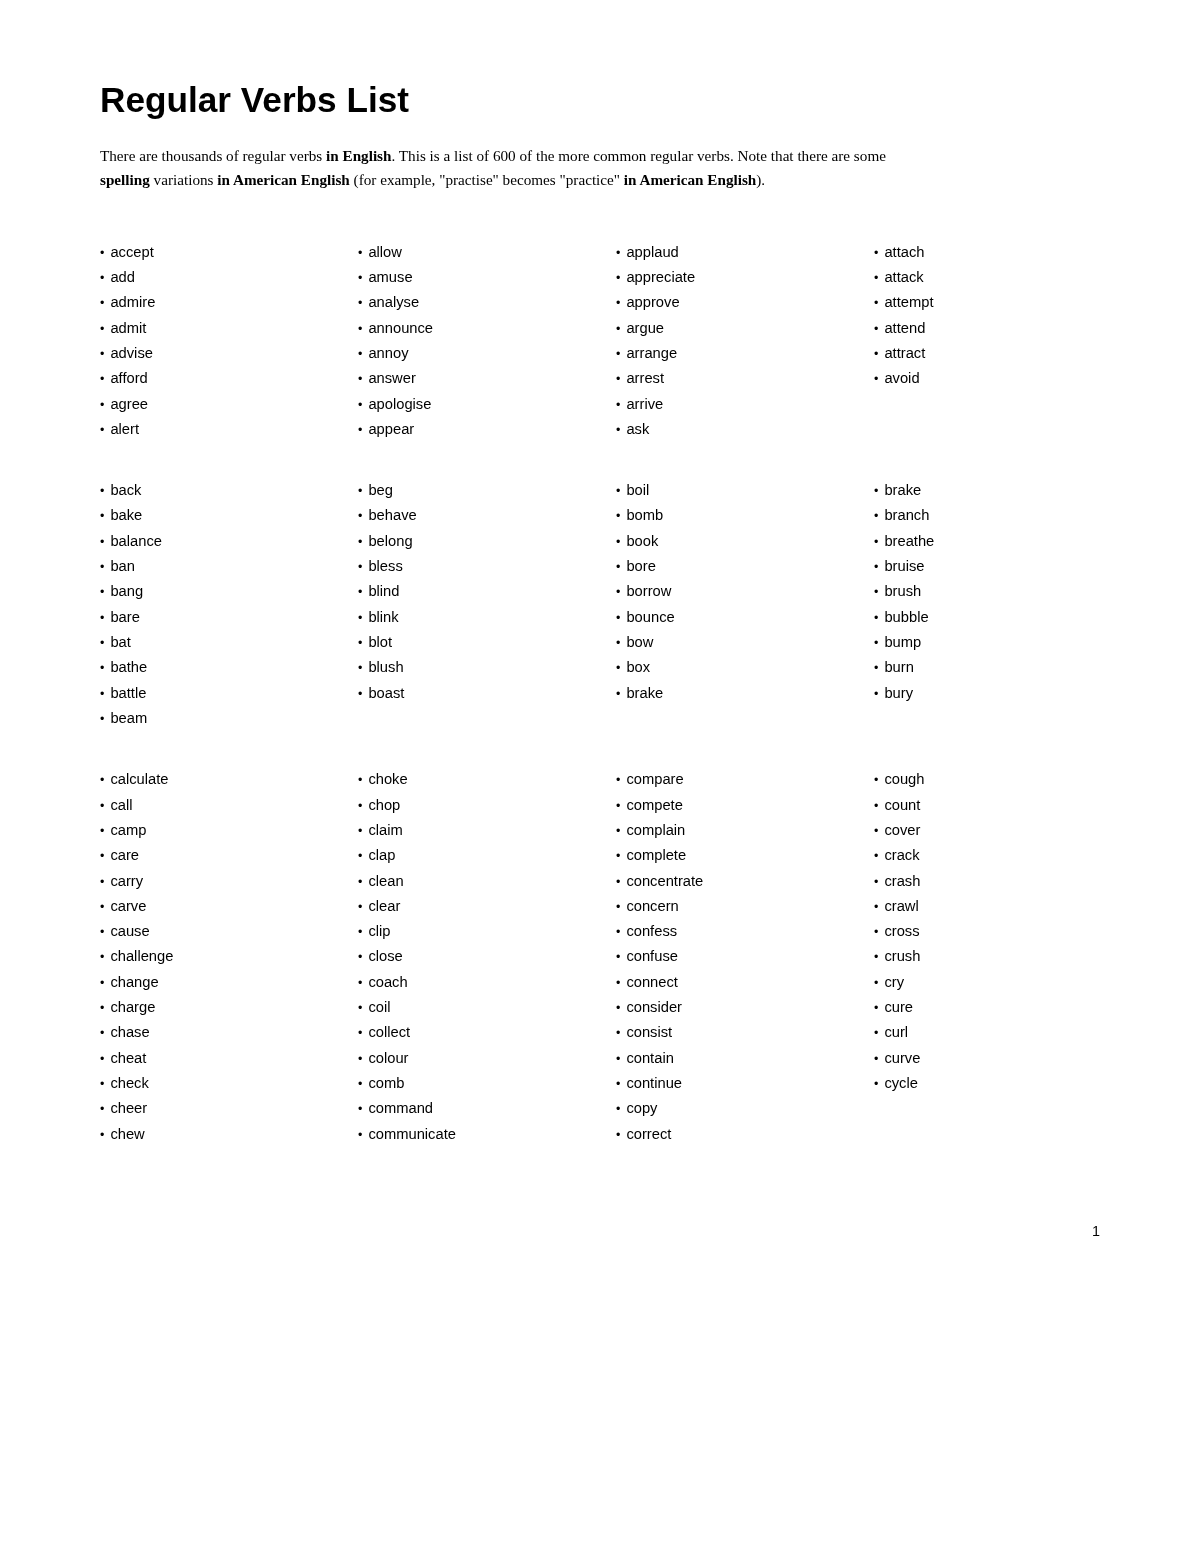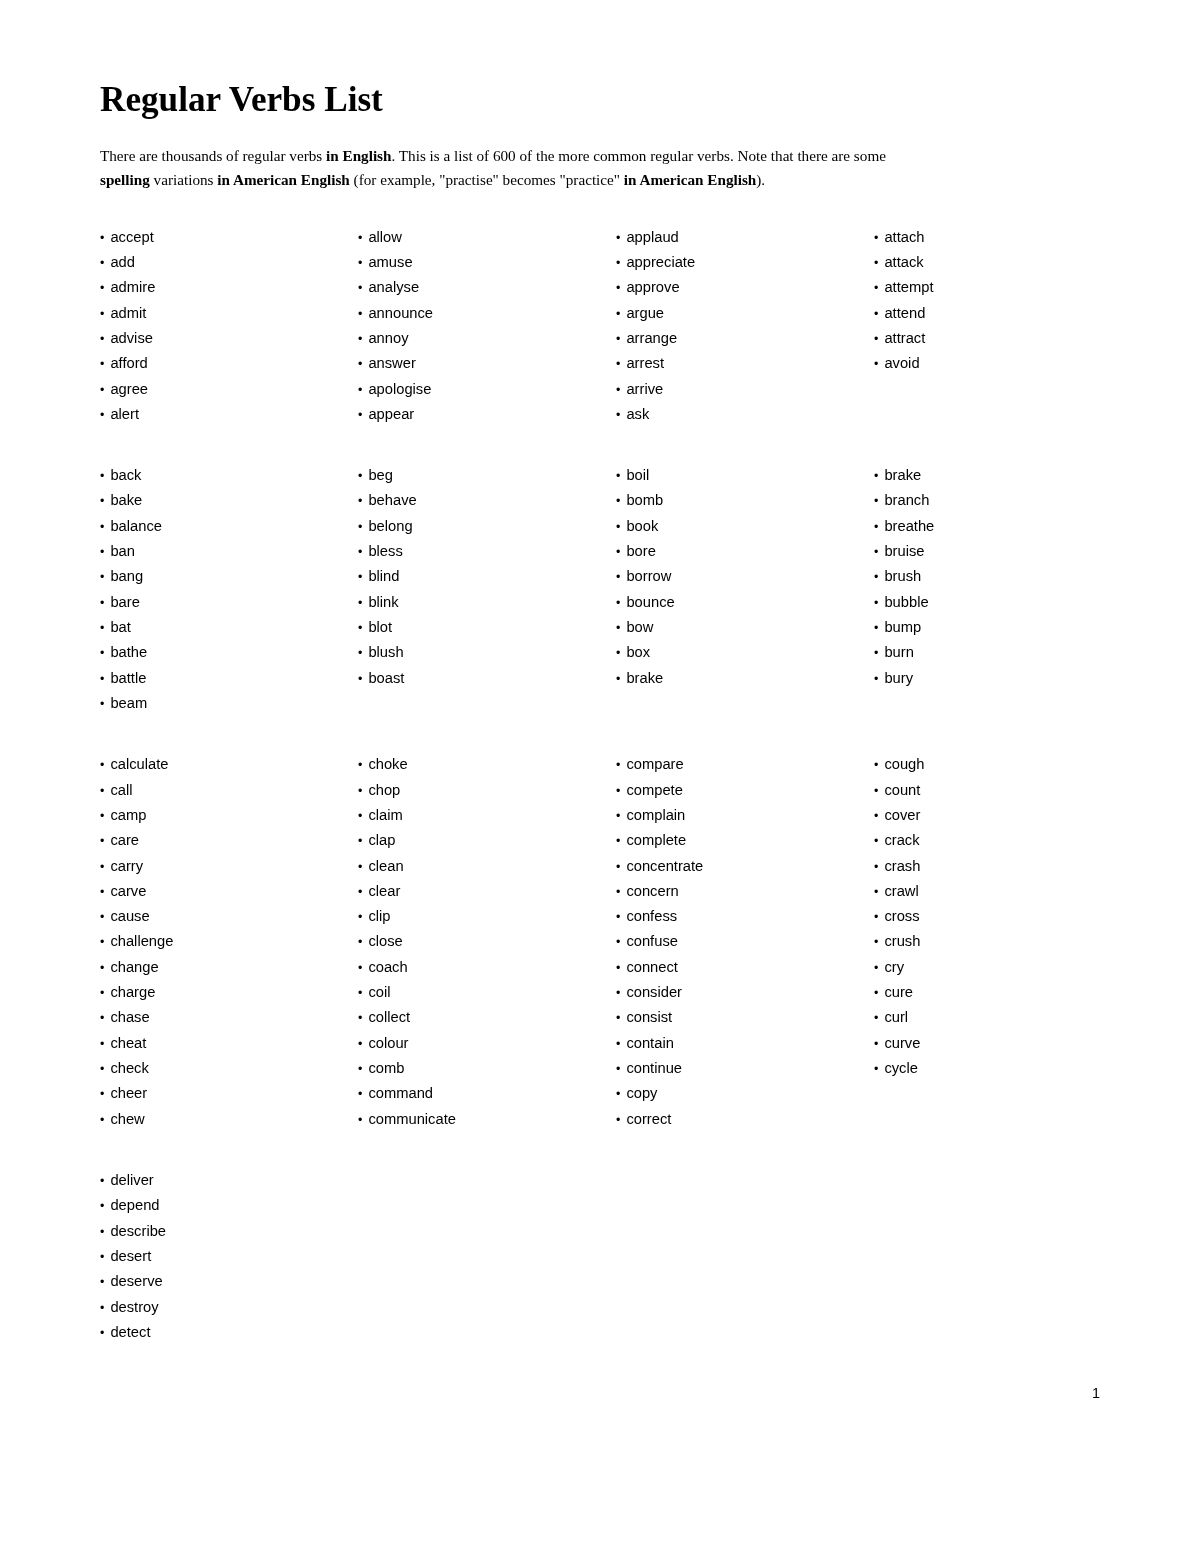--- a/index.html
+++ b/index.html
@@ -8,26 +8,26 @@
       font-family: Georgia, 'Times New Roman', serif;
       color: #000;
       width: 1200px;
       min-height: 1553px;
       padding: 80px 100px 60px 100px;
     }
     h1 {
       font-size: 2.2em;
       font-weight: bold;
       margin-bottom: 24px;
-      font-family: Liberation Serif, serif;
+      font-family: Liberation Sans, sans-serif;
     }
     .intro {
       font-size: 0.95em;
       line-height: 1.6;
-      margin-bottom: 32px;
+      margin-bottom: 47px;
       max-width: 820px;
     }
     .intro b { font-weight: bold; }
     .section {
       display: grid;
       grid-template-columns: repeat(4, 1fr);
       gap: 0 32px;
       margin-bottom: 36px;
     }
     .col {
@@ -463,39 +463,16 @@
         </li>
         <li>
           <span>curve</span>
         </li>
         <li>
           <span>cycle</span>
         </li>
       </ul>
     </div>
     <div class="section">
-      <ul class="col">
-        <li>
-          <span>deliver</span>
-        </li>
-        <li>
-          <span>depend</span>
-        </li>
-        <li>
-          <span>describe</span>
-        </li>
-        <li>
-          <span>desert</span>
-        </li>
-        <li>
-          <span>deserve</span>
-        </li>
-        <li>
-          <span>destroy</span>
-        </li>
-        <li>
-          <span>detect</span>
-        </li>
-      </ul>
     </div>
   </div>
 
 <div class="page-number">1</div>
 
 </body></html>

